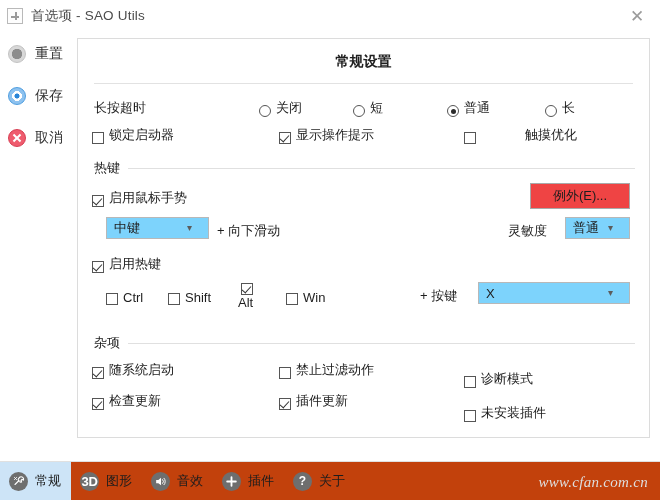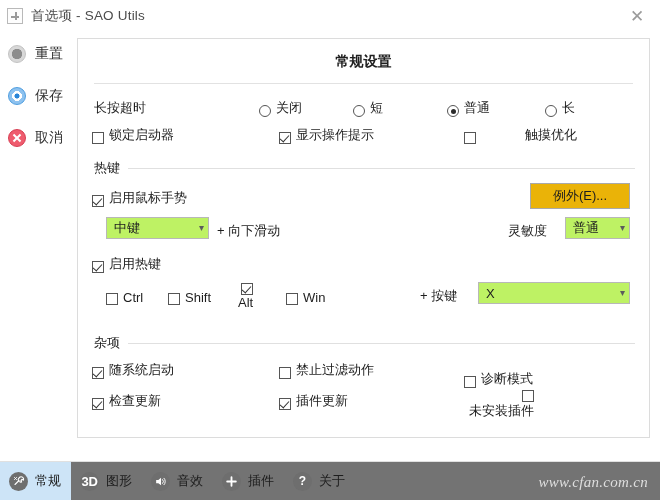--- a/index.html
+++ b/index.html
@@ -186,54 +186,54 @@
     width: 541px;
     display: flex;
     align-items: center;
   }
   .group-name { font-size: 13px; color: #1d1d1d; padding-right: 8px; }
   .group-rule { flex: 1; border-bottom: 1px solid #e0e0e0; }
 
   
   .combo {
     height: 22px;
-    background: #bef264;
+    background: #7dd3fc;
     border: 1px solid #b8b8b8;
     box-sizing: border-box;
     display: flex;
     align-items: center;
     justify-content: space-between;
-    padding: 0 4px 0 7px;
+    padding: 0 16px 0 7px;
     font-size: 13px;
     color: #202020;
   }
   .chev {
     color: #5c5c5c;
     font-size: 10px;
     margin-left: 6px;
     line-height: 1;
   }
   .btn {
     height: 26px;
-    background: #eab308;
+    background: #ef4444;
     border: 1px solid #a9a9a9;
     box-sizing: border-box;
     display: flex;
     align-items: center;
     justify-content: center;
     font-size: 13px;
     color: #1d1d1d;
   }
 
   
   .tabbar {
     position: absolute;
     left: 0; bottom: 0;
     width: 660px; height: 38px;
-    background: #737373;
+    background: #c2410c;
     border-top: 1px solid #e0e0e0;
     display: flex;
     align-items: center;
   }
   .tab {
     height: 38px;
     display: flex;
     align-items: center;
     padding: 0 10px 0 9px;
   }
@@ -416,21 +416,21 @@
 
   <div class="row" style="top:351px;">
     <div class="cell" style="left:201px;top:0;height:20px;">
       <span class="chk on"></span>
       <span class="ctl-label">插件更新</span>
     </div>
     <div class="cell" style="left:14px;top:0;height:20px;">
       <span class="chk on"></span>
       <span class="ctl-label">检查更新</span>
     </div>
-    <div class="cell" style="left:386px;top:0;height:20px;flex-direction:column;">
+    <div class="cell" style="left:386px;top:12px;height:20px;">
       <span class="chk"></span>
       <span class="ctl-label">未安装插件</span>
     </div>
   </div>
 
 </div>
 
 <div class="tabbar">
 
   <div class="tab active">

